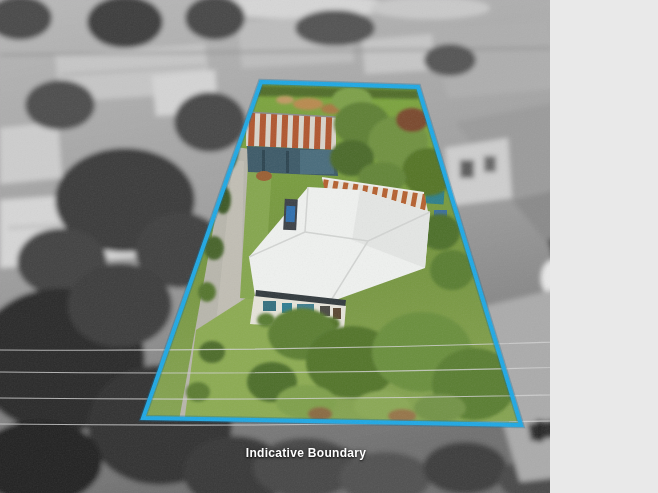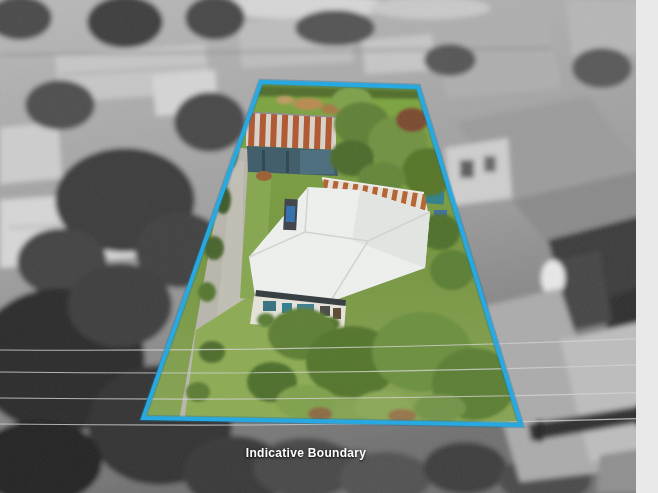--- a/index.html
+++ b/index.html
@@ -1,18 +1,18 @@
 <!DOCTYPE html>
 <html><head>
 <meta charset="utf-8">
 <style>
   html,body{margin:0;padding:0;background:#e9e9e9;}
   .canvas{
-    position:relative;width:636px;height:493px;overflow:hidden;
-    background:#a21caf;font-family:"Liberation Sans",sans-serif;
+    position:relative;width:538px;height:493px;overflow:hidden;
+    background:#a21caf;font-family:"Liberation Sans",sans-serif;padding-left:12px;
   }
   .canvas svg{position:absolute;left:0;top:0;}
   .caption{
     position:absolute;left:0;top:446px;width:612px;text-align:center;
     font-size:12px;font-weight:bold;color:#ffffff;letter-spacing:.3px;
     text-shadow:0 1px 2px rgba(0,0,0,.75),0 0 4px rgba(0,0,0,.45);
     pointer-events:none;
   }
 </style>
 </head>

